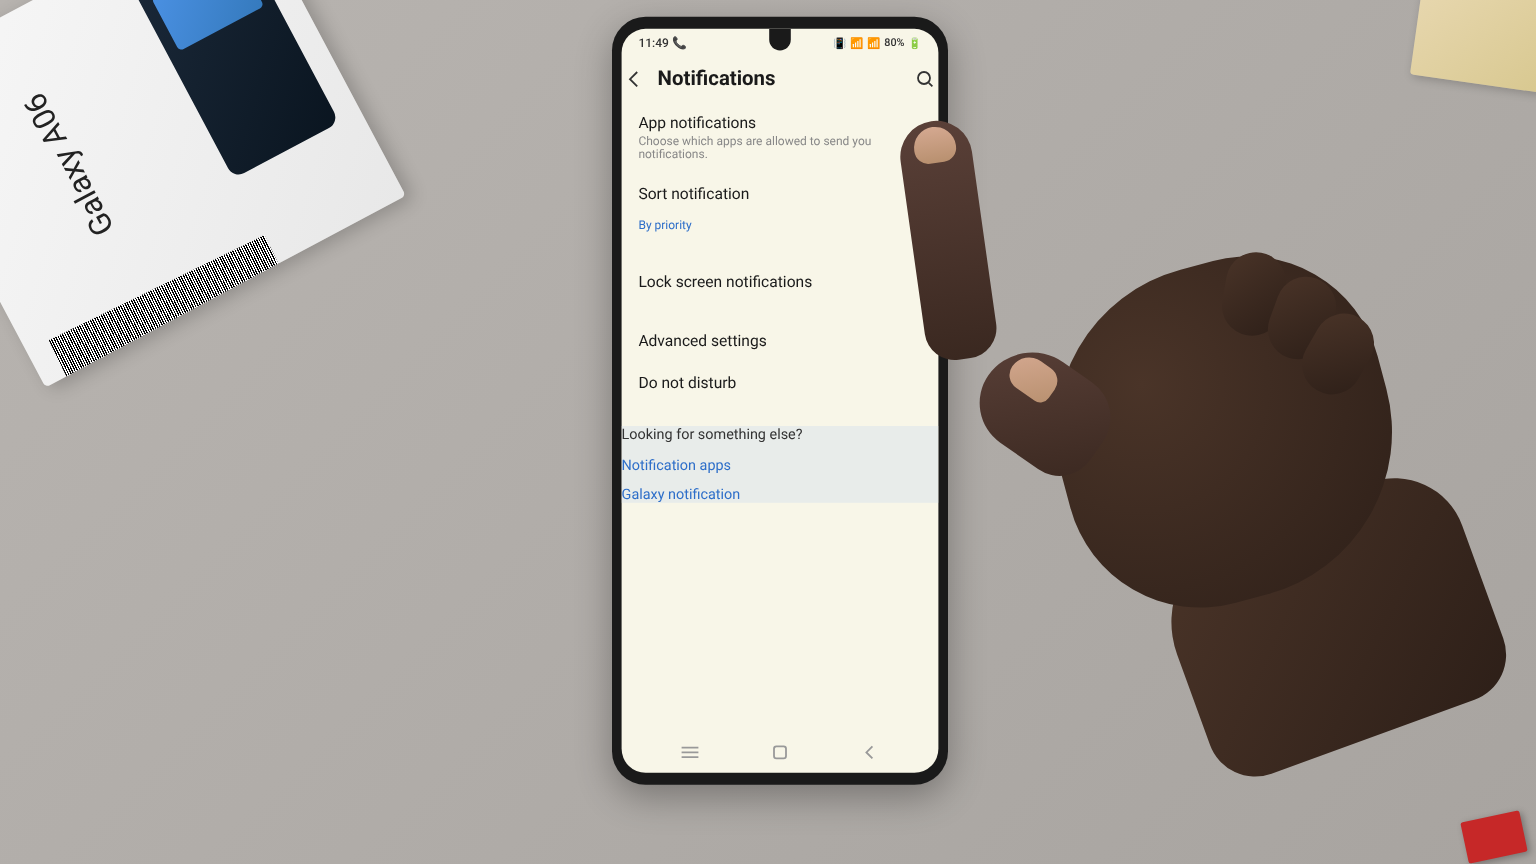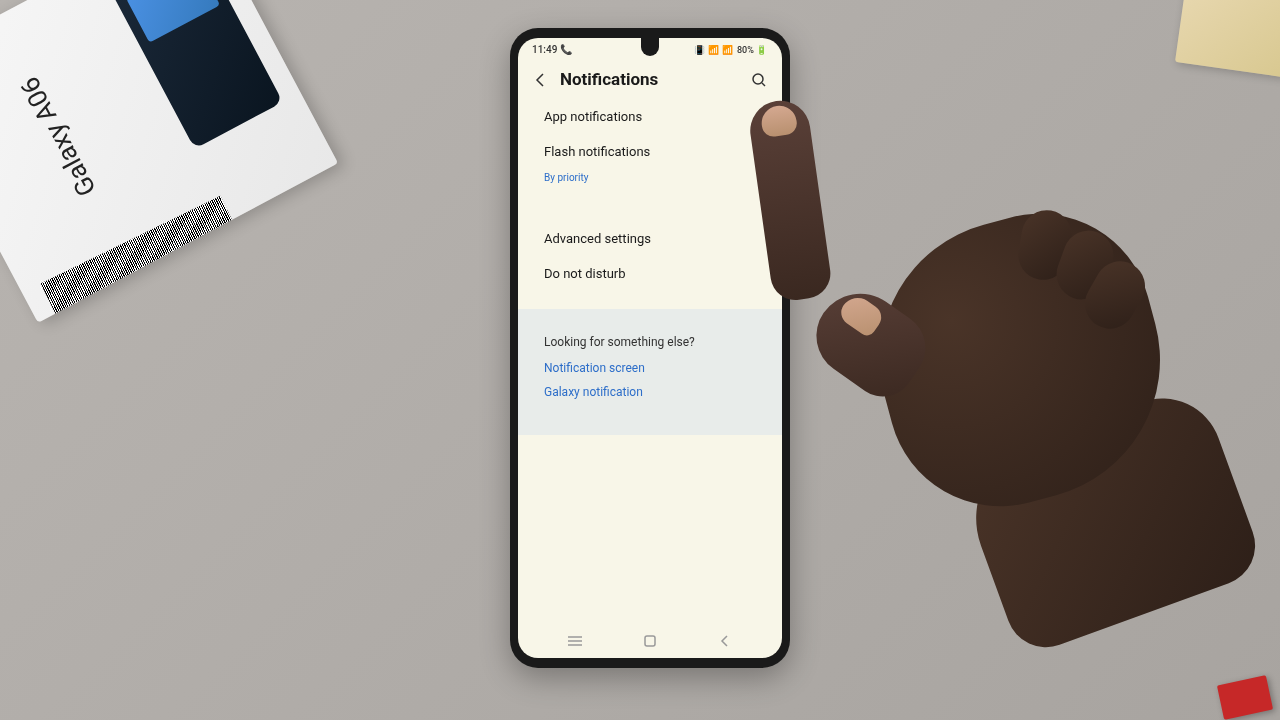--- a/index.html
+++ b/index.html
@@ -9,21 +9,21 @@
       background: linear-gradient(135deg, #b8b4b0 0%, #a8a4a0 100%);
       position: relative;
       overflow: hidden;
       font-family: -apple-system, BlinkMacSystemFont, 'Segoe UI', Roboto, sans-serif;
     }
     
     
     .phone {
       position: absolute;
       left: 510px;
-      top: 28px;
+      top: 14px;
       width: 280px;
       height: 640px;
       background: #1a1a1a;
       border-radius: 28px;
       padding: 10px 8px;
       box-shadow: 0 10px 30px rgba(0,0,0,0.3);
     }
     
     .screen {
       width: 100%;
@@ -56,22 +56,22 @@
       color: #333;
       font-weight: 500;
     }
     
     .statusbar-left { display: flex; gap: 3px; align-items: center; }
     .statusbar-right { display: flex; gap: 3px; align-items: center; font-size: 9px; }
     
     
     .header {
       display: flex;
-      align-items: flex-end;
-      padding: 12px 14px 10px;
+      align-items: center;
+      padding: 12px 2px 10px;
       gap: 10px;
     }
     
     .back-icon {
       width: 18px;
       height: 18px;
       display: flex;
       align-items: center;
       justify-content: center;
     }
@@ -86,21 +86,21 @@
     .search-icon {
       width: 18px;
       height: 18px;
       display: flex;
       align-items: center;
       justify-content: center;
     }
     
     
     .settings-list {
-      padding: 0 26px;
+      padding: 0 14px;
     }
     
     .setting-item {
       padding: 10px 0;
     }
     
     .setting-title {
       font-size: 13px;
       color: #1a1a1a;
       font-weight: 400;
@@ -116,21 +116,21 @@
       font-size: 10px;
       color: #2d6ec9;
       margin-top: 13px;
     }
     
     .gap { height: 14px; }
     
     
     .footer-section {
       margin-top: 18px;
-      padding: 26px;
+      padding: 0;
       background: #e8ecea;
     }
     
     .footer-title {
       font-size: 12px;
       color: #333;
       margin-bottom: 12px;
     }
     
     .footer-link {
@@ -376,46 +376,50 @@
             <circle cx="7" cy="7" r="5" stroke="#333" stroke-width="1.5" fill="none"></circle>
             <path d="M11 11 L14 14" stroke="#333" stroke-width="1.5"></path>
           </svg>
       </div>
     </div>
 
     <div class="settings-list">
 
       <div class="setting-item">
         <div class="setting-title">App notifications</div>
+        <div class="setting-subtitle">Choose which apps are allowed to send you notifications.</div>
       </div>
 
       <div class="setting-item">
-        <div class="setting-title">Flash notifications</div>
+        <div class="setting-title">Sort notification</div>
         <div class="setting-value">By priority</div>
       </div>
 
       <div class="gap"></div>
 
+      <div class="setting-item">
+        <div class="setting-title">Lock screen notifications</div>
+      </div>
 
 
       <div class="gap"></div>
 
       <div class="setting-item">
         <div class="setting-title">Advanced settings</div>
       </div>
 
       <div class="setting-item">
         <div class="setting-title">Do not disturb</div>
       </div>
 
     </div>
 
     <div class="footer-section">
       <div class="footer-title">Looking for something else?</div>
-      <div class="footer-link">Notification screen</div>
+      <div class="footer-link">Notification apps</div>
       <div class="footer-link">Galaxy notification</div>
     </div>
 
     <div class="navbar">
       <div class="nav-icon">
         <svg width="16" height="12" viewBox="0 0 16 12">
             <path d="M1 2 H15 M1 6 H15 M1 10 H15" stroke="#999" stroke-width="1.5"></path>
           </svg>
       </div>
       <div class="nav-icon">

